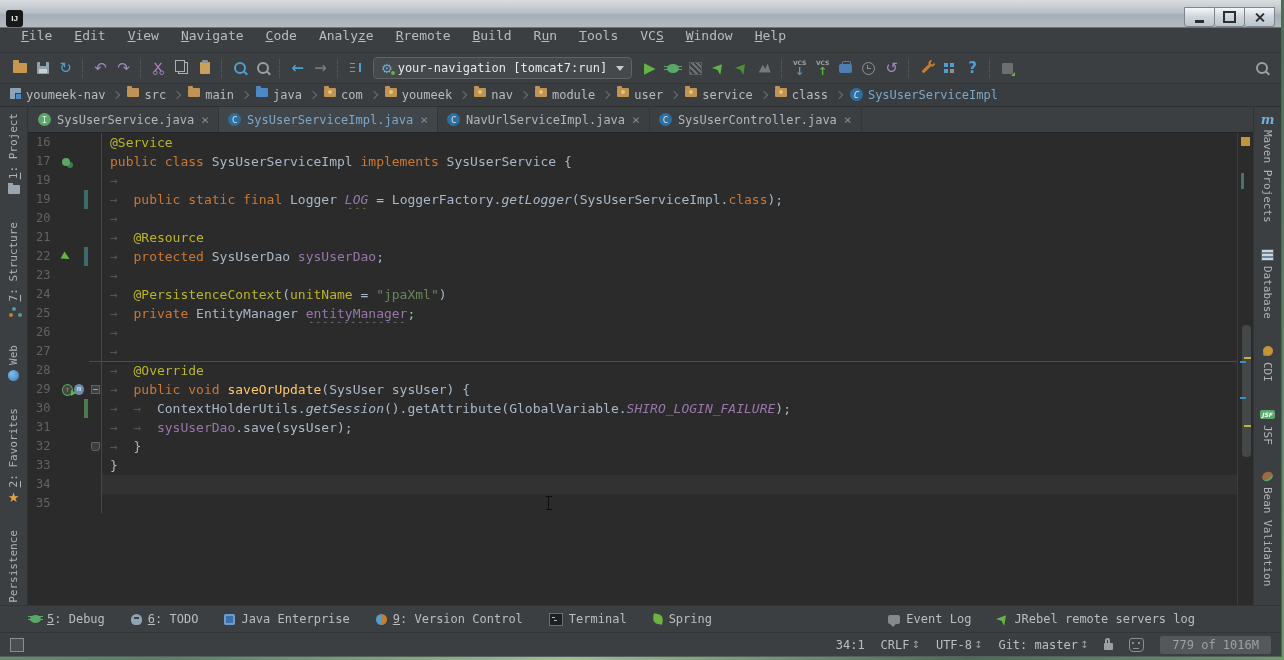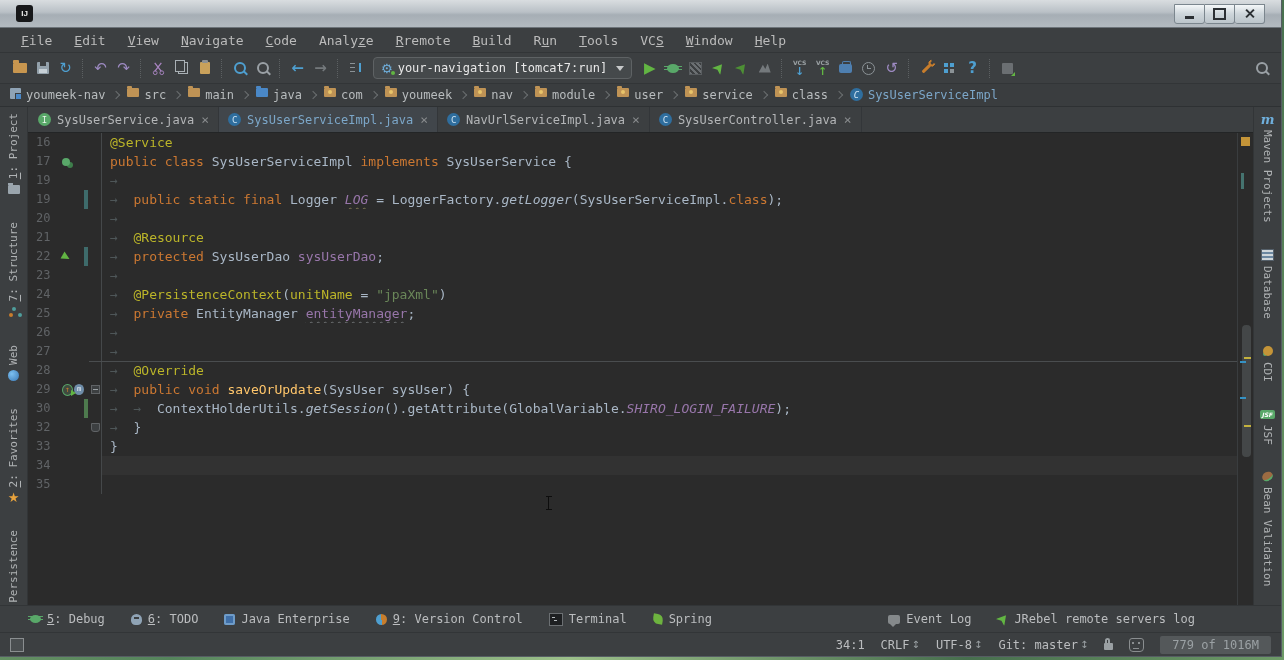--- a/index.html
+++ b/index.html
@@ -2,37 +2,37 @@
 <html><head>
 <meta charset="utf-8">
 <style>
   html,body{margin:0;padding:0}
   body{width:1284px;height:660px;overflow:hidden;position:relative;
        background:linear-gradient(115deg,#7ea06e,#55855c 30%,#9cc08a 55%,#476f4e 80%,#6d9a67);
        font-family:"DejaVu Sans Mono",monospace;-webkit-font-smoothing:antialiased}
   .win{position:absolute;left:0;top:0;right:3px;bottom:4px;display:flex;flex-direction:column;
        background:#3C3F41;outline:1px solid #565d63}
   
-  .titlebar{height:27px;flex:none;display:flex;align-items:center;padding:0 16px;
+  .titlebar{height:27px;flex:none;display:flex;align-items:flex-end;padding:0 6px;
     background:linear-gradient(#d9dde0,#b9c0c6 45%,#a6aeb5 55%,#b3bac0);
     font-family:Liberation Sans, sans-serif;font-size:12px;color:#1d2022;border-bottom:1px solid #6d747a}
   .logo{width:17px;height:17px;background:#17181a;color:#eee;border-radius:3px;margin-right:6px;
     display:flex;align-items:center;justify-content:center;font-size:8px;font-weight:bold;flex:none}
   .title-text{white-space:nowrap;overflow:hidden;text-overflow:ellipsis;max-width:1080px}
   .wbtns{margin-left:auto;display:flex;flex:none}
   .wbtn{width:29px;height:18px;border:1px solid #7b868e;background:linear-gradient(#f4f7f9,#cdd5da 50%,#bcc5cb);
     display:flex;align-items:center;justify-content:center;margin-left:0;border-radius:0 0 3px 3px;position:relative}
   .wbtn+.wbtn{border-left:none}
   .g-min{width:9px;height:3px;background:#2b2f33;margin-top:8px}
   .g-max{width:9px;height:8px;border:2px solid #2b2f33;background:transparent}
   .g-close{position:relative;width:11px;height:11px}
   .g-close::before,.g-close::after{content:"";position:absolute;left:5px;top:0;width:2px;height:11px;background:#2b2f33}
   .g-close::before{transform:rotate(45deg)}.g-close::after{transform:rotate(-45deg)}
   
-  .menubar{height:24px;flex:none;display:flex;align-items:center;padding-left:10px;
+  .menubar{height:24px;flex:none;display:flex;padding-left:10px;
     font-size:13px;color:#bbbbbb;border-bottom:1px solid #323537}
   .mi{padding:0 11px;cursor:default}
   .mn{text-decoration:underline}
   
   .toolbar{height:30px;flex:none;display:flex;align-items:center;padding:0 8px;border-bottom:1px solid #323537}
   .tbi{width:23px;height:22px;display:flex;align-items:center;justify-content:center;flex:none;
     font-family:"DejaVu Sans",sans-serif;font-size:15px;line-height:1}
   .tsep{width:1px;height:19px;border-left:1px dotted #5c6062;margin:0 5px;flex:none}
   .ic-folder{width:14px;height:10px;background:#C8964F;border-radius:1px;position:relative}
   .ic-folder::before{content:"";position:absolute;top:-3px;left:0;width:6px;height:3px;background:#C8964F;border-radius:1px 1px 0 0}
@@ -455,20 +455,21 @@
             <div class="crow"><span class="ln">21</span><span class="gic"></span><span class="vcsb"></span><span class="fold"></span><span class="ctext"><span class="s-ws">→  </span><span class="s-ann">@Resource</span></span></div>
             <div class="crow"><span class="ln">22</span><span class="gic"><span class="gi-inj"></span></span><span class="vcsb mod"></span><span class="fold"></span><span class="ctext"><span class="s-ws">→  </span><span class="s-kw">protected</span><span class="s-pl"> SysUserDao </span><span class="s-fld">sysUserDao</span><span class="s-pl">;</span></span></div>
             <div class="crow"><span class="ln">23</span><span class="gic"></span><span class="vcsb"></span><span class="fold"></span><span class="ctext"><span class="s-ws">→</span></span></div>
             <div class="crow"><span class="ln">24</span><span class="gic"></span><span class="vcsb"></span><span class="fold"></span><span class="ctext"><span class="s-ws">→  </span><span class="s-ann">@PersistenceContext</span><span class="s-pl">(</span><span class="s-ann">unitName</span><span class="s-pl"> = </span><span class="s-str">"jpaXml"</span><span class="s-pl">)</span></span></div>
             <div class="crow"><span class="ln">25</span><span class="gic"></span><span class="vcsb"></span><span class="fold"></span><span class="ctext"><span class="s-ws">→  </span><span class="s-kw">private</span><span class="s-pl"> EntityManager </span><span class="s-fldw">entityManager</span><span class="s-pl">;</span></span></div>
             <div class="crow"><span class="ln">26</span><span class="gic"></span><span class="vcsb"></span><span class="fold"></span><span class="ctext"><span class="s-ws">→</span></span></div>
             <div class="crow"><span class="ln">27</span><span class="gic"></span><span class="vcsb"></span><span class="fold"></span><span class="ctext"><span class="s-ws">→</span></span></div>
             <div class="crow sep"><span class="ln">28</span><span class="gic"></span><span class="vcsb"></span><span class="fold"></span><span class="ctext"><span class="s-ws">→  </span><span class="s-ann">@Override</span></span></div>
             <div class="crow"><span class="ln">29</span><span class="gic"><span class="gi-ovr">↑</span><span class="gi-m">m</span></span><span class="vcsb"></span><span class="fold start"></span><span class="ctext"><span class="s-ws">→  </span><span class="s-kw">public</span><span class="s-pl"> </span><span class="s-kw">void</span><span class="s-pl"> </span><span class="s-mth">saveOrUpdate</span><span class="s-pl">(SysUser sysUser) {</span></span></div>
             <div class="crow"><span class="ln">30</span><span class="gic"></span><span class="vcsb add"></span><span class="fold"></span><span class="ctext"><span class="s-ws">→  →  </span><span class="s-pl">ContextHolderUtils.</span><span class="s-smt">getSession</span><span class="s-pl">().getAttribute(GlobalVariable.</span><span class="s-cst">SHIRO_LOGIN_FAILURE</span><span class="s-pl">);</span></span></div>
+            <div class="crow"><span class="ln">31</span><span class="gic"></span><span class="vcsb"></span><span class="fold"></span><span class="ctext"><span class="s-ws">→  →  </span><span class="s-fld">sysUserDao</span><span class="s-pl">.save(sysUser);</span></span></div>
             <div class="crow"><span class="ln">32</span><span class="gic"></span><span class="vcsb"></span><span class="fold end"></span><span class="ctext"><span class="s-ws">→  </span><span class="s-pl">}</span></span></div>
             <div class="crow"><span class="ln">33</span><span class="gic"></span><span class="vcsb"></span><span class="fold"></span><span class="ctext"><span class="s-pl">}</span></span></div>
             <div class="crow caret"><span class="ln">34</span><span class="gic"></span><span class="vcsb"></span><span class="fold"></span><span class="ctext"></span></div>
             <div class="crow"><span class="ln">35</span><span class="gic"></span><span class="vcsb"></span><span class="fold"></span><span class="ctext"></span></div>
           </div>
         <div class="estripe">
           <span class="em insp"></span>
           <span class="em teal"></span>
           <span class="em thumb"></span>
           <span class="em yellow" style="top:224px"></span>

